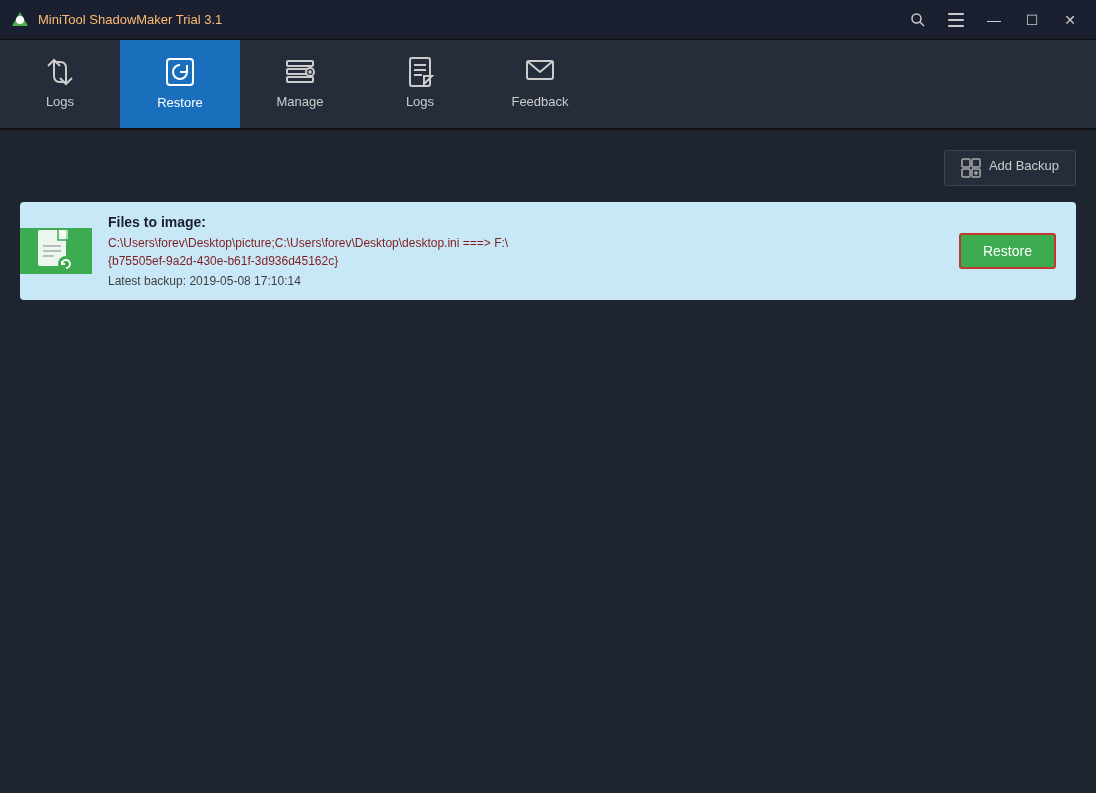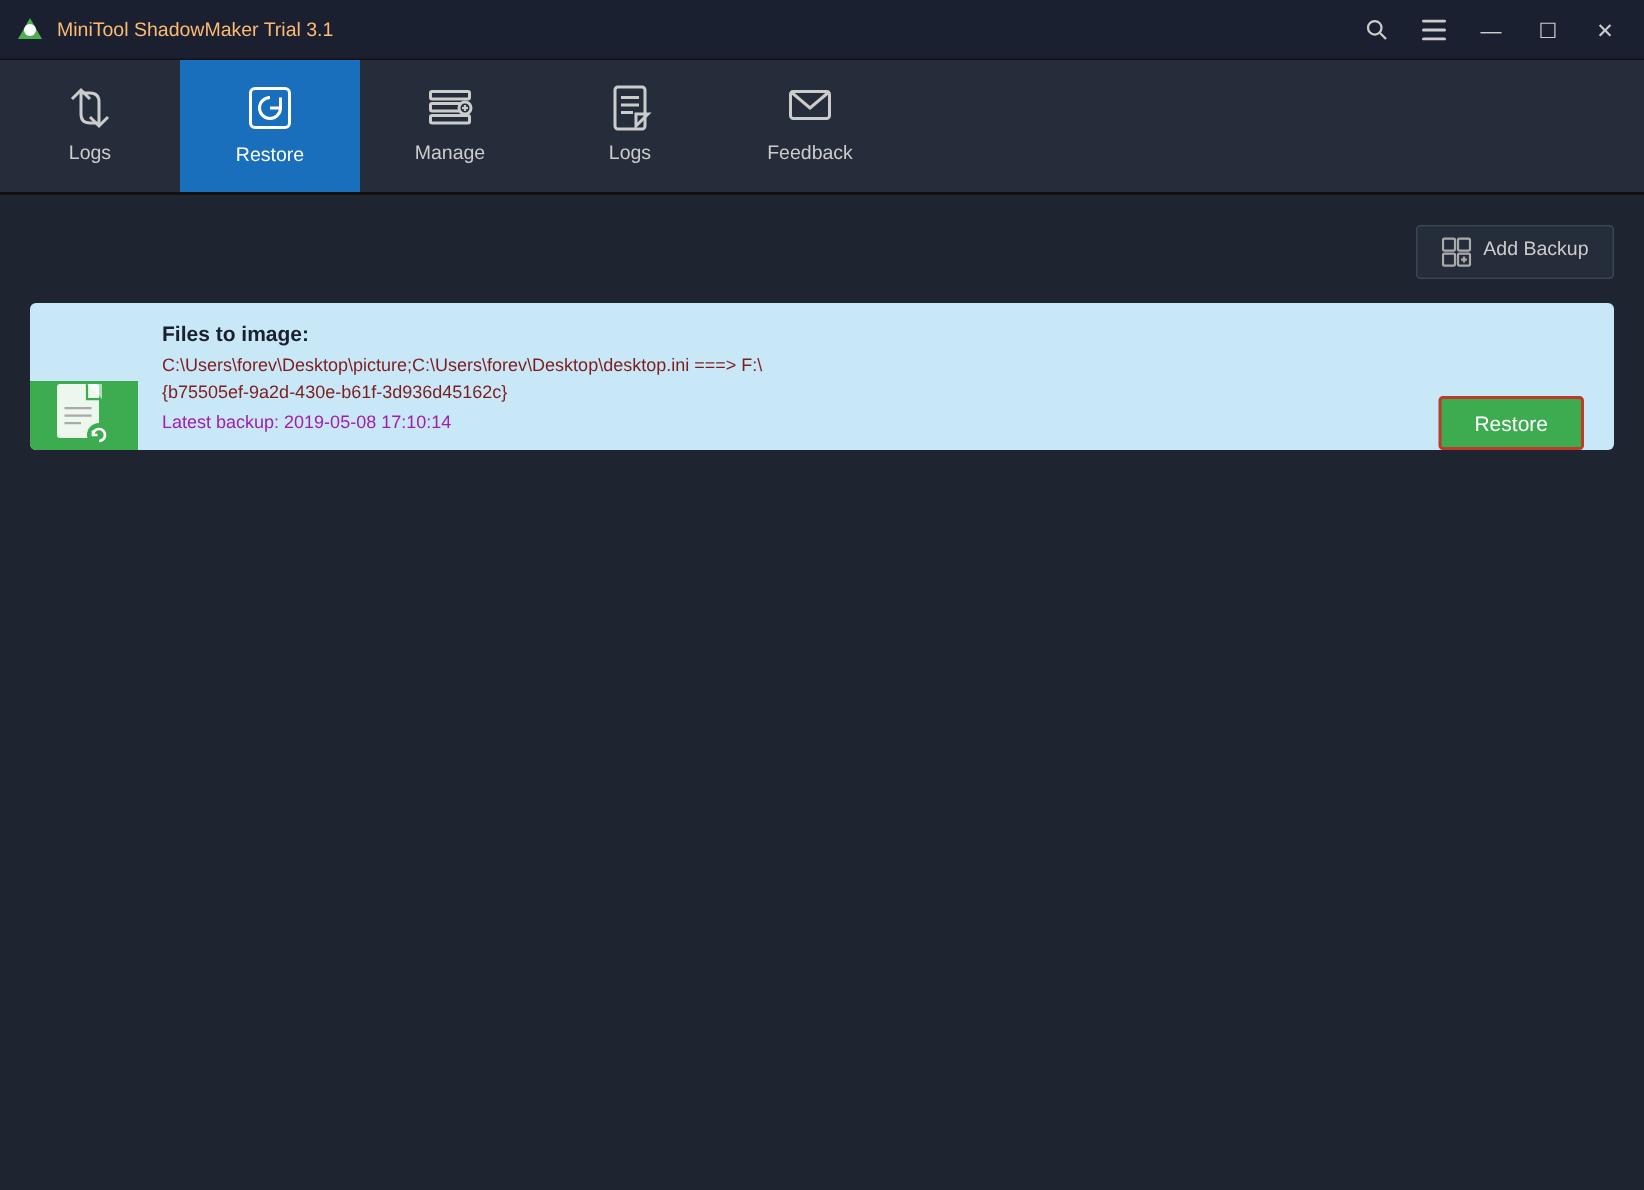--- a/index.html
+++ b/index.html
@@ -103,21 +103,21 @@
       font-size: 13px;
       cursor: pointer;
       border-radius: 3px;
     }
 
     
     #backup-card {
       background: #c8e8f8;
       border-radius: 4px;
       display: flex;
-      align-items: flex-end;
+      align-items: center;
       min-height: 90px;
       overflow: hidden;
     }
     #backup-card-icon-area {
       background: #3dab50;
       width: 72px;
       display: flex;
       align-items: center;
       justify-content: center;
       flex-shrink: 0;
@@ -133,21 +133,21 @@
       margin-bottom: 4px;
     }
     #backup-card-path {
       font-size: 12px;
       color: #7f1d1d;
       margin-bottom: 4px;
       line-height: 1.5;
     }
     #backup-card-latest {
       font-size: 12px;
-      color: #a21caf;
+      color: #404040;
     }
     #backup-card-action {
       display: flex;
       align-items: center;
       padding: 0 20px;
       flex-shrink: 0;
     }
     #restore-btn {
       background: #3dab50;
       color: #fff;

